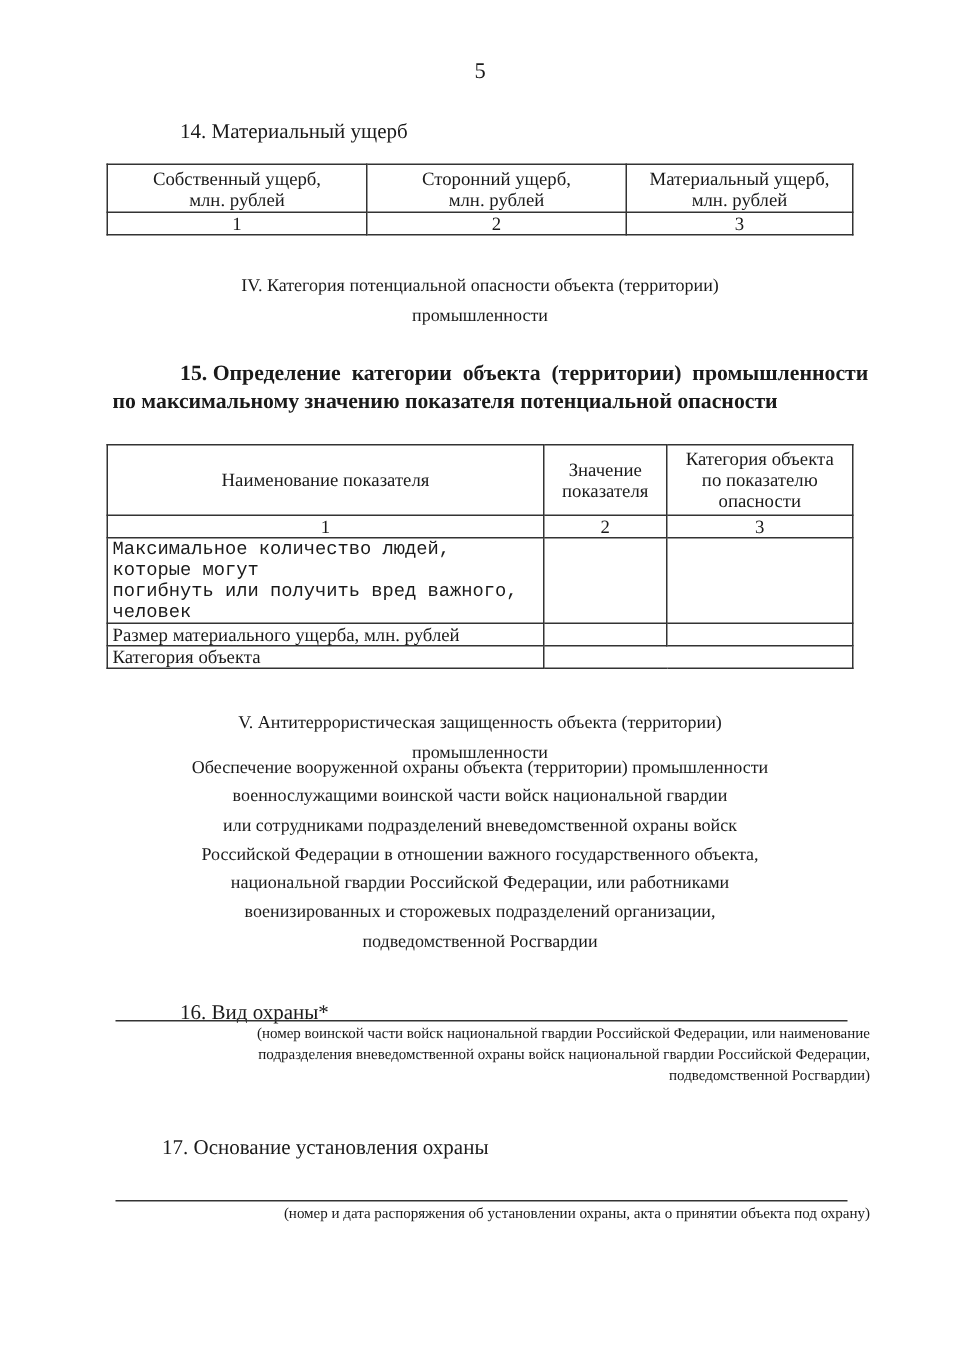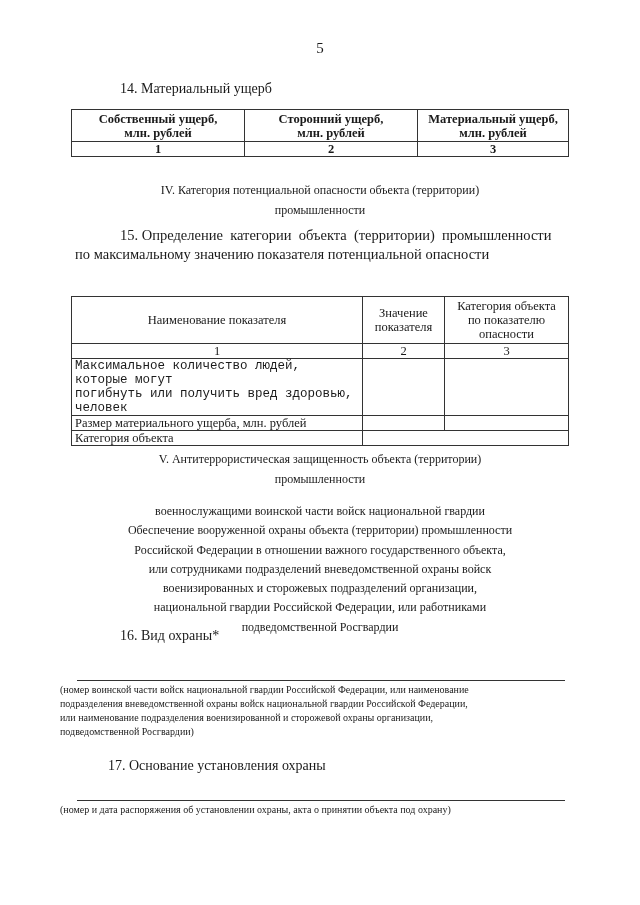--- a/index.html
+++ b/index.html
@@ -3,27 +3,27 @@
 <meta charset="utf-8">
 <style>
   html, body { margin: 0; padding: 0; background: #ffffff; }
   body { width: 640px; height: 905px; position: relative; overflow: hidden;
          font-family: "Liberation Serif", serif; color: #1a1a1a; }
   .abs { position: absolute; }
   .page-num { top: 40px; left: 0; width: 640px; text-align: center; font-size: 15px; }
   .h-item { font-size: 14px; }
   table { border-collapse: collapse; position: absolute; font-family: "Liberation Serif", serif; color:#1a1a1a; }
   td { border: 1px solid #333; padding: 0 3px; vertical-align: middle; line-height: 14px; }
-  .t1 td { font-size: 12.5px; text-align: center; font-weight: bold; }
+  .t1 td { font-size: 12.5px; text-align: center; }
   .t2 td { font-size: 12.5px; }
   .t2 .c { text-align: center; }
   .sec { left: 60px; width: 520px; text-align: center; font-size: 12px; line-height: 20px; }
   .para { left: 75px; width: 490px; font-size: 14.5px; line-height: 19px; }
   .line { height: 0; border-top: 1px solid #333; }
-  .small { font-size: 10px; text-align: left; line-height: 14px; }
+  .small { font-size: 10px; text-align: right; line-height: 14px; }
 </style>
 </head>
 <body>
 
 <div class="abs page-num">5</div>
 
 <div class="abs h-item" style="top:81px; left:120px;">14. Материальный ущерб</div>
 
 <table class="t1" style="top:109px; left:71px; width:498px;">
   <tbody>
@@ -47,21 +47,21 @@
     <td>3</td>
   </tr>
 </tbody>
   </table>
 
 <div class="abs sec" style="top:180px;">
   <div>IV. Категория потенциальной опасности объекта (территории)</div>
   <div>промышленности</div>
 </div>
 
-<div class="abs para" style="top:226px;">
+<div class="abs para" style="top:240px;font-weight:bold;">
   <div style="padding-left:45px; text-align:justify; white-space:pre;">15. Определение  категории  объекта  (территории)  промышленности</div>
   <div>по максимальному значению показателя потенциальной опасности</div>
 </div>
 
 <table class="t2" style="top:296px; left:71px; width:498px;">
   <tbody>
       <tr style="height:47px;">
     <td class="c" style="width:284px;">Наименование показателя</td>
     <td class="c" style="width:75px;">
       <div>Значение</div>
@@ -74,58 +74,57 @@
     </td>
   </tr>
   <tr style="height:14px;">
     <td class="c">1</td>
     <td class="c">2</td>
     <td class="c">3</td>
   </tr>
   <tr style="height:29px;font-family:Liberation Mono, monospace;">
     <td>
       <div>Максимальное количество людей, которые могут</div>
-      <div>погибнуть или получить вред здоровью, человек</div>
+      <div>погибнуть или получить вред важного, человек</div>
     </td>
     <td></td>
     <td></td>
   </tr>
   <tr style="height:14px;margin-left:36px;">
     <td>Размер материального ущерба, млн. рублей</td>
     <td></td>
     <td></td>
   </tr>
   <tr style="height:14px;">
     <td>Категория объекта</td>
     <td colspan="2"></td>
   </tr>
 </tbody>
   </table>
 
-<div class="abs sec" style="top:449px;">
+<div class="abs sec" style="top:471px;">
   <div>V. Антитеррористическая защищенность объекта (территории)</div>
   <div>промышленности</div>
 </div>
 
 <div class="abs sec" style="top:502px; line-height:19.3px;">
+  <div>Обеспечение вооруженной охраны объекта (территории) промышленности</div>
   <div>военнослужащими воинской части войск национальной гвардии</div>
-  <div>Обеспечение вооруженной охраны объекта (территории) промышленности</div>
+  <div>или сотрудниками подразделений вневедомственной охраны войск</div>
   <div>Российской Федерации в отношении важного государственного объекта,</div>
-  <div>или сотрудниками подразделений вневедомственной охраны войск</div>
+  <div>национальной гвардии Российской Федерации, или работниками</div>
   <div>военизированных и сторожевых подразделений организации,</div>
-  <div>национальной гвардии Российской Федерации, или работниками</div>
   <div>подведомственной Росгвардии</div>
 </div>
 
-<div class="abs h-item" style="top:628px; left:120px;">16. Вид охраны*</div>
+<div class="abs h-item" style="top:668px; left:120px;">16. Вид охраны*</div>
 <div class="abs" style="top:664px; left:77px; width:488px; height:16px;"></div>
 <div class="abs line" style="top:680px; left:77px; width:488px;"></div>
 <div class="abs small" style="top:683px; left:60px; width:520px;">
   <div>(номер воинской части войск национальной гвардии Российской Федерации, или наименование</div>
   <div>подразделения вневедомственной охраны войск национальной гвардии Российской Федерации,</div>
-  <div>или наименование подразделения военизированной и сторожевой охраны организации,</div>
   <div>подведомственной Росгвардии)</div>
 </div>
 
 <div class="abs h-item" style="top:758px; left:108px;">17. Основание установления охраны</div>
 <div class="abs" style="top:784px; left:77px; width:488px; height:16px;"></div>
 <div class="abs line" style="top:800px; left:77px; width:488px;"></div>
 <div class="abs small" style="top:803px; left:60px; width:520px;">(номер и дата распоряжения об установлении охраны, акта о принятии объекта под охрану)</div>
 
 </body></html>

